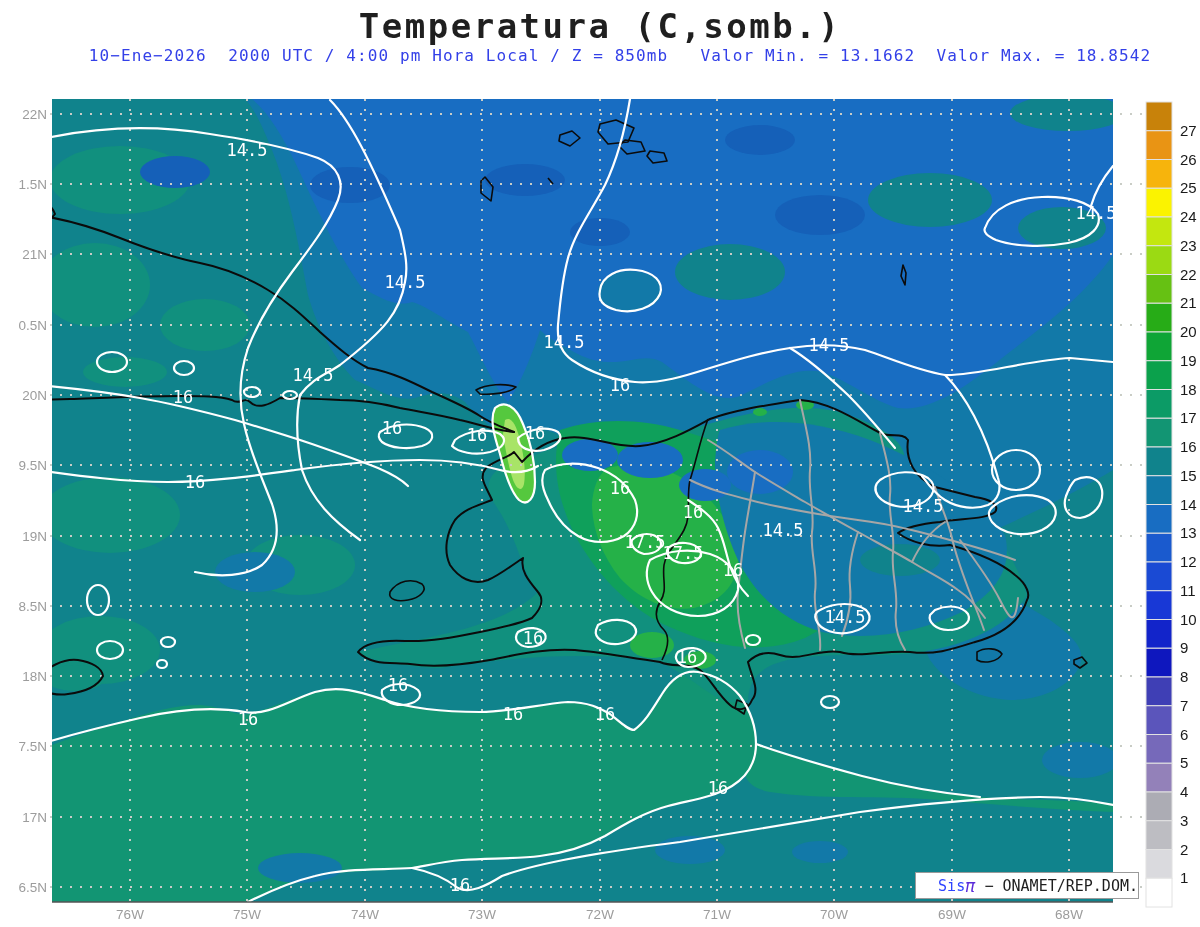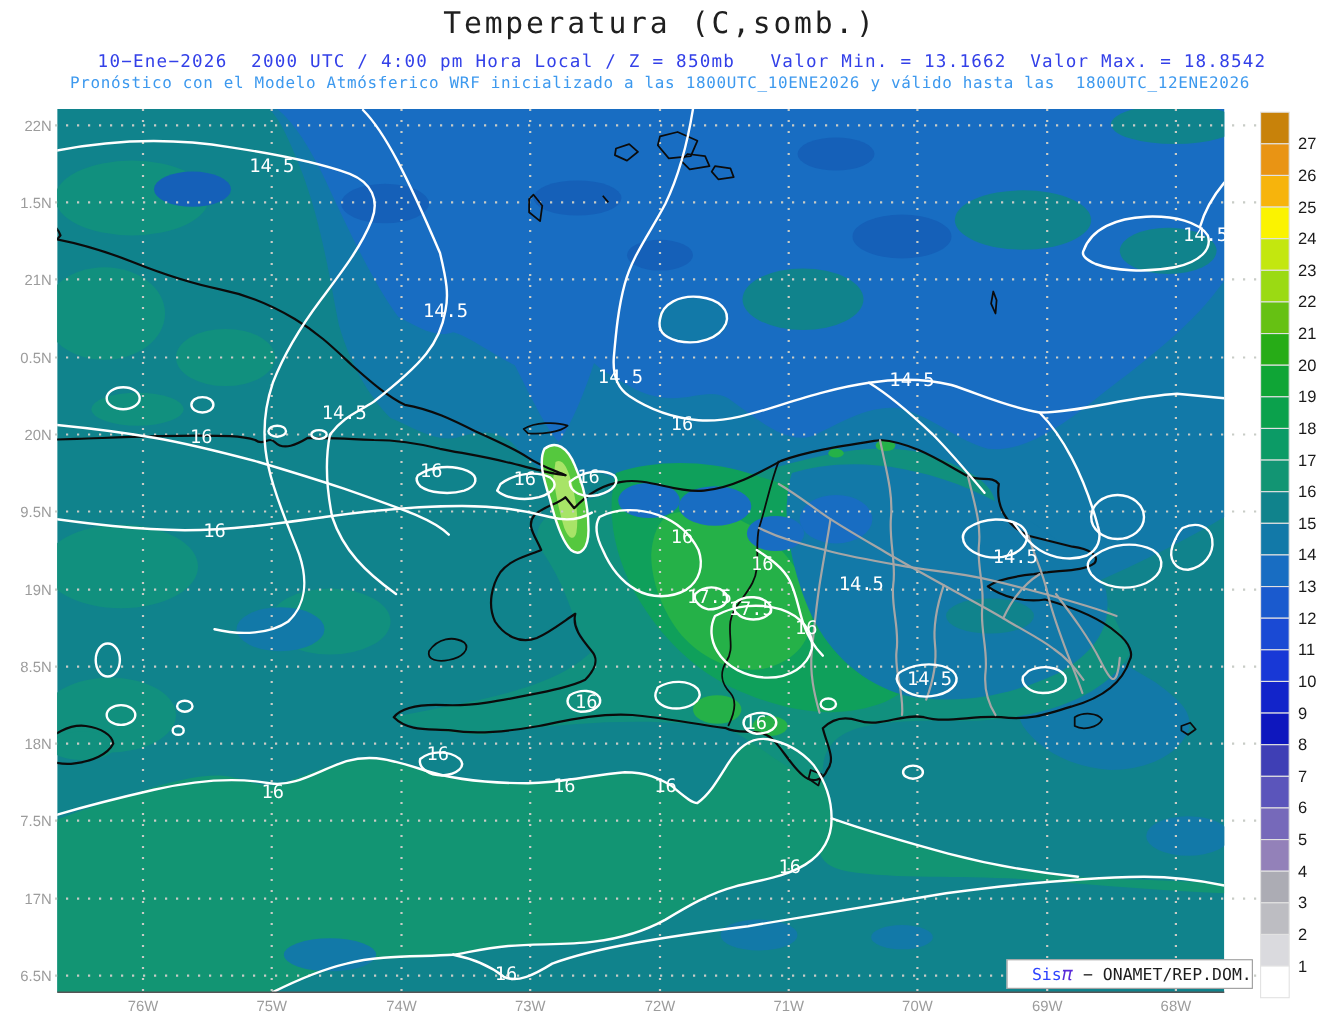--- a/index.html
+++ b/index.html
@@ -1,19 +1,19 @@
 <!DOCTYPE html>
 <html style="--base: #10838C; --band-green: #129573; --green-mid: #0FA05B; --green-bright: #25B148; --green-brightest: #55C83E; --streak-core: #A8E467; --blue: #186DC2; --blue-dark: #1560B8; --blue-teal: #1279A8; --teal-green-soft: #11907E; --coast: #0B0B0B; --province: #A6A6A6; --contour: #FFFFFF; --grid: #C8CCC6; --axis-label: #9C9C9C; --title: #1F1F1F; --subtitle1: #3340E8; --subtitle2: #3D99EE; --frame: #555555; --brand-blue: #2E44FF; --brand-purple: #5A2BD9; --attribution-text: #1E1E1E; --colorbar-label: #1A1A1A;"><head>
 <meta charset="utf-8">
 <style>
   html,body{margin:0;padding:0;background:#ffffff;}
   #figure{position:relative;width:1200px;height:927px;background:#fff;overflow:hidden;
           font-family:"DejaVu Sans Mono", monospace;}
   .hdr{position:absolute;left:0;width:1200px;text-align:center;white-space:pre;}
-  #title{top:6px;font-size:27px;letter-spacing:2.5px;color:var(--title);font-weight:400;}
+  #title{top:6px;font-size:34px;letter-spacing:2.5px;color:var(--title);font-weight:700;}
   #sub1{top:46px;font-size:16px;letter-spacing:1.1px;color:var(--subtitle1);padding-left:20px;}
   #sub2{top:68px;font-size:14.5px;letter-spacing:0.6px;color:var(--subtitle2);}
   svg text{font-family:"DejaVu Sans Mono", monospace;}
   .axlab{font-family:"Liberation Sans", sans-serif;font-size:13.5px;fill:var(--axis-label);}
   .cblab{font-family:"Liberation Sans", sans-serif;font-size:15px;fill:var(--colorbar-label);}
   .ctlab{font-size:17px;fill:var(--contour);}
   .coast{fill:none;stroke:var(--coast);stroke-width:2;stroke-linejoin:round;stroke-linecap:round;}
   .coast-thin{fill:none;stroke:var(--coast);stroke-width:1.6;stroke-linejoin:round;}
   .prov{fill:none;stroke:var(--province);stroke-width:2;stroke-linejoin:round;stroke-linecap:round;}
   .cl{fill:none;stroke:var(--contour);stroke-width:2.2;stroke-linejoin:round;stroke-linecap:round;}
@@ -27,21 +27,20 @@
           font-size:15px;white-space:pre;color:var(--attribution-text);}
   #attrib .b{color:var(--brand-blue);} #attrib .p{color:var(--brand-purple);font-style:italic;font-size:17px;}
 </style>
 </head>
 <body>
 
 <div id="figure">
 
   <div id="title" class="hdr">Temperatura (C,somb.)</div>
   <div id="sub1" class="hdr">10−Ene−2026  2000 UTC / 4:00 pm Hora Local / Z = 850mb   Valor Min. = 13.1662  Valor Max. = 18.8542</div>
-  <div id="sub2" class="hdr">Pronóstico con el Modelo Atmósferico WRF inicializado a las 1800UTC_10ENE2026 y válido hasta las  1800UTC_12ENE2026</div>
 
   <svg id="map" width="1200" height="927" viewBox="0 0 1200 927">
     <defs>
       <clipPath id="mapclip">
           <rect x="52" y="99" width="1061" height="803"></rect>
         </clipPath>
     </defs>
 
     <g clip-path="url(#mapclip)">
       <rect class="f-base" x="52" y="99" width="1061" height="803"></rect>

